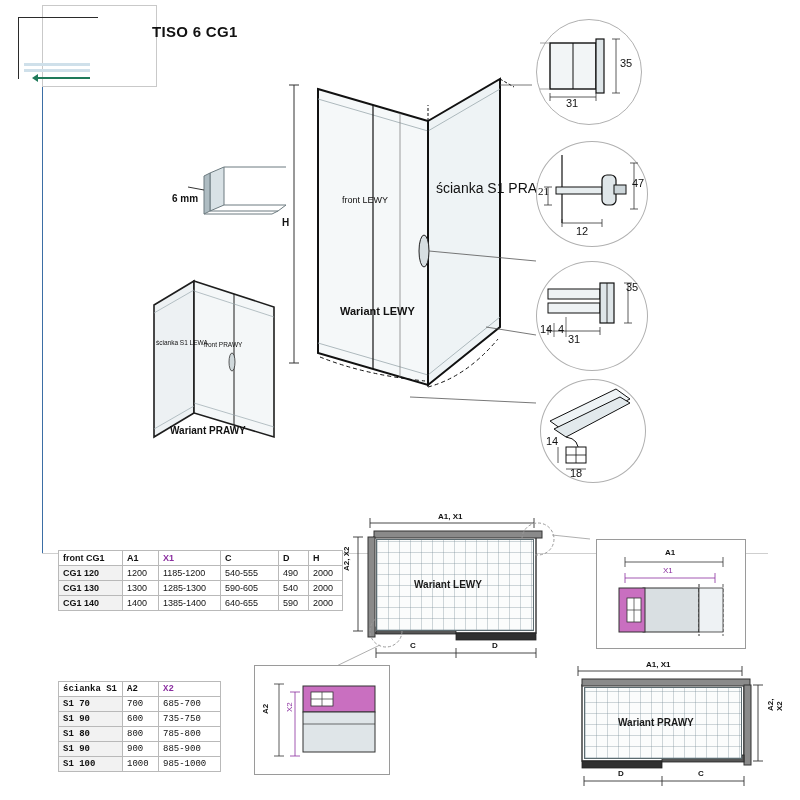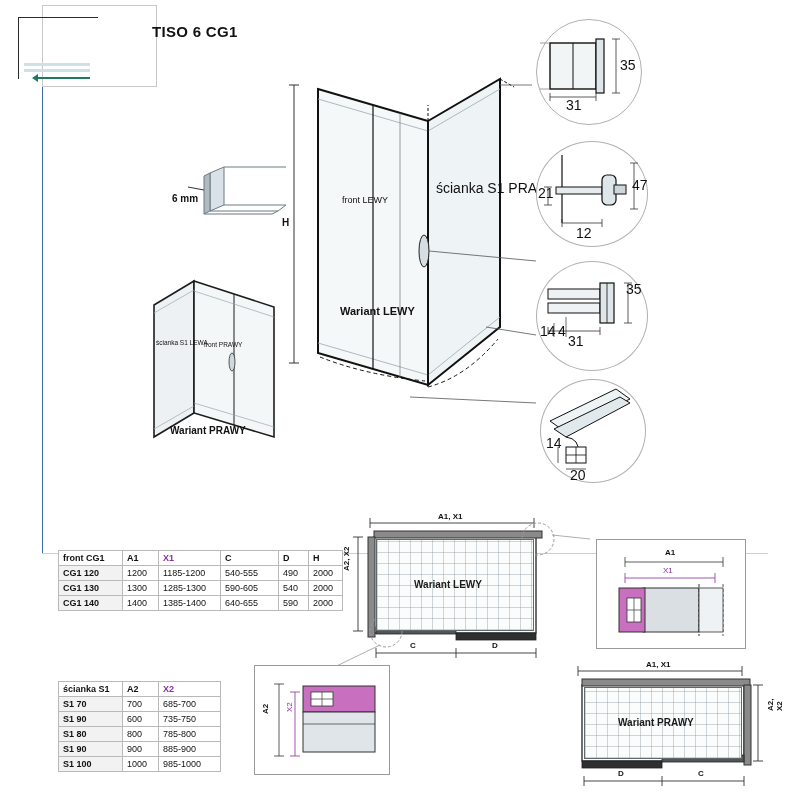--- a/index.html
+++ b/index.html
@@ -9,21 +9,21 @@
     background: #ffffff;
     font-family: "Liberation Sans", sans-serif;
     color: #1a1a1a;
     position: relative;
     overflow: hidden;
   }
   .root { position:absolute; left:0; top:5px; width:696px; height:800px;padding-left:42px; }
 
   
   .abs { position:absolute; }
-  .lbl { position:absolute; font-size:14px; color:#111; white-space:nowrap; }
+  .lbl { position:absolute; font-size:11px; color:#111; white-space:nowrap; }
   .lbl-b { font-weight:bold; }
   .box-out { position:absolute; border:1px solid #9a9a9a; background:#fff; }
   .circ { position:absolute; border:1px solid #b0b0b0; border-radius:50%; background:#fff; }
 
   
   #title { left:152px; top:18px; font-size:15px; font-weight:bold; letter-spacing:.3px; }
 
   
   #plan-icon { left:152px; top:42px; width:115px; height:82px; border:1px solid #c9c9c9; background:#fff; }
   #plan-icon .p1 { position:absolute; left:18px; top:12px; width:80px; height:1px; background:#2b2b2b; }
@@ -47,21 +47,21 @@
   
   #iso { left:300px; top:60px; width:230px; height:340px; }
 
   
   table { border-collapse:collapse; font-size:9px;margin-top:40px; }
   table td, table th { border:1px solid #b9b9b9; padding:2px 4px; text-align:left; font-weight:normal; color:#111; }
   thead th { background:#fff; font-weight:bold; }
   .rowhead { font-weight:bold; background:#f2f2f2; }
   .colX { color:#8b2fa0; font-weight:bold; }
   #tbl-front { left:58px; top:505px; }
-  #tbl-s1 { left:58px; top:636px; }
+  #tbl-s1 { left:58px; top:636px;font-family:Liberation Mono, monospace; }
 
   
   .plan { position:absolute; }
   .glasspane {
     position:absolute;
     background:
       repeating-linear-gradient(0deg, rgba(120,140,150,.35) 0 1px, transparent 1px 11px),
       repeating-linear-gradient(90deg, rgba(120,140,150,.35) 0 1px, transparent 1px 11px),
       #fbfcfc;
     border:1px solid #5c6b70;
@@ -195,21 +195,21 @@
       <line x1="6" y1="40" x2="6" y2="58" stroke="#333" stroke-width=".8"></line>
       <line x1="2" y1="40" x2="10" y2="40" stroke="#333" stroke-width=".8"></line>
       <line x1="2" y1="58" x2="10" y2="58" stroke="#333" stroke-width=".8"></line>
       <line x1="92" y1="16" x2="92" y2="62" stroke="#333" stroke-width=".8"></line>
       <line x1="88" y1="16" x2="96" y2="16" stroke="#333" stroke-width=".8"></line>
       <line x1="88" y1="62" x2="96" y2="62" stroke="#333" stroke-width=".8"></line>
       <line x1="20" y1="76" x2="60" y2="76" stroke="#333" stroke-width=".8"></line>
       <line x1="20" y1="72" x2="20" y2="80" stroke="#333" stroke-width=".8"></line>
       <line x1="60" y1="72" x2="60" y2="80" stroke="#333" stroke-width=".8"></line>
     </svg>
-    <div class="lbl" style="left:-4px; top:38px;">21</div>
+    <div class="lbl" style="left:-4px; top:38px;font-family:Liberation Serif, serif;">21</div>
     <div class="lbl" style="left:90px; top:30px;">47</div>
     <div class="lbl" style="left:34px; top:78px;">12</div>
   </div>
 
   <div class="circ" style="left:536px; top:256px; width:112px; height:110px;"></div>
   <div class="abs" style="left:540px; top:262px; width:104px; height:100px;">
     <svg width="104" height="100">
       <rect x="8" y="22" width="52" height="10" fill="#eef2f4" stroke="#111" stroke-width="1"></rect>
       <rect x="8" y="36" width="52" height="10" fill="#eef2f4" stroke="#111" stroke-width="1"></rect>
       <rect x="60" y="16" width="14" height="40" fill="#dfe6e9" stroke="#111" stroke-width="1.2"></rect>
@@ -235,21 +235,21 @@
       <polygon points="6,36 72,4 86,14 20,46" fill="#eef3f5" stroke="#111" stroke-width="1"></polygon>
       <polygon points="10,44 76,12 86,18 22,52" fill="#e2e9ec" stroke="#111" stroke-width="1"></polygon>
       <path d="M22,52 q14,2 12,16" stroke="#111" stroke-width="1" fill="none"></path>
       <rect x="22" y="62" width="20" height="16" fill="#fff" stroke="#111" stroke-width="1"></rect>
       <line x1="32" y1="62" x2="32" y2="78" stroke="#111" stroke-width=".8"></line>
       <line x1="22" y1="70" x2="42" y2="70" stroke="#111" stroke-width=".8"></line>
       <line x1="14" y1="62" x2="14" y2="78" stroke="#333" stroke-width=".8"></line>
       <line x1="22" y1="84" x2="42" y2="84" stroke="#333" stroke-width=".8"></line>
     </svg>
     <div class="lbl" style="left:2px; top:50px;">14</div>
-    <div class="lbl" style="left:26px; top:82px;">20</div>
+    <div class="lbl" style="left:26px; top:82px;">18</div>
   </div>
 
   <table id="tbl-front" class="abs">
     <thead>
       <tr>
         <th style="width:64px">front CG1</th>
         <th style="width:36px">A1</th>
         <th style="width:62px" class="colX">X1</th>
         <th style="width:58px">C</th>
         <th style="width:30px">D</th>

